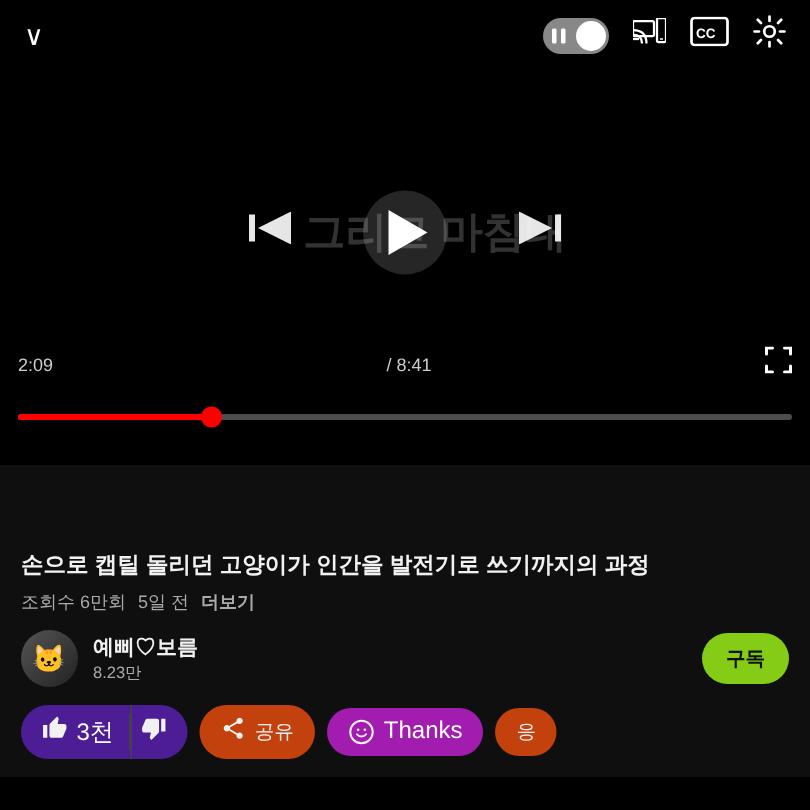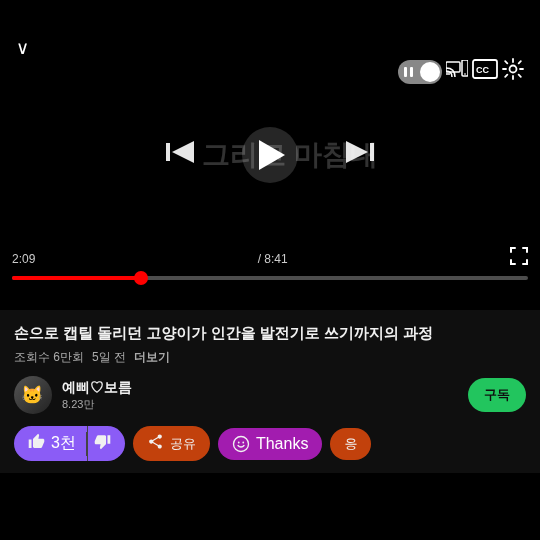--- a/index.html
+++ b/index.html
@@ -38,22 +38,21 @@
 
     .chevron-down {
       font-size: 18px;
       color: #fff;
       cursor: pointer;
     }
 
     .top-right-controls {
       display: flex;
       align-items: center;
-      gap: 4px;
-      margin-top: 48px;
+      gap: 16px;
     }
 
     
     .pause-toggle {
       background: #888;
       border-radius: 12px;
       width: 44px;
       height: 24px;
       display: flex;
       align-items: center;
@@ -145,21 +144,21 @@
       position: absolute;
       bottom: 30px;
       left: 0;
       right: 0;
       padding: 0 12px;
     }
     .time-display {
       display: flex;
       justify-content: space-between;
       align-items: center;
-      margin-bottom: 6px;
+      margin-bottom: 22px;
     }
     .time-text {
       font-size: 12px;
       color: #ccc;
     }
     .fullscreen-icon {
       font-size: 18px;
       color: #fff;
       cursor: pointer;
     }
@@ -190,20 +189,21 @@
       background: #0f0f0f;
       padding: 12px 14px 8px;
     }
 
     .video-title-main {
       font-size: 15px;
       font-weight: 600;
       color: #f1f1f1;
       line-height: 1.4;
       margin-bottom: 6px;
+      margin-top: 44px;
     }
 
     .video-meta {
       font-size: 12px;
       color: #aaa;
       display: flex;
       gap: 8px;
       align-items: center;
       margin-bottom: 10px;
     }
@@ -247,21 +247,21 @@
     .channel-info .channel-name {
       font-size: 14px;
       font-weight: 600;
       color: #f1f1f1;
     }
     .channel-info .subscriber-count {
       font-size: 11px;
       color: #aaa;
     }
     .subscribe-btn {
-      background: #22c55e;
+      background: #84cc16;
       color: #0f0f0f;
       border: none;
       border-radius: 20px;
       padding: 8px 16px;
       font-size: 13px;
       font-weight: 600;
       cursor: pointer;
     }
 
     
@@ -289,21 +289,21 @@
       color: #f1f1f1;
     }
     .action-pill .pill-text {
       font-size: 13px;
       color: #f1f1f1;
       font-weight: 500;
     }
 
     
     .like-dislike-pill {
-      background: #8b5cf6;
+      background: #4c1d95;
       border-radius: 20px;
       display: flex;
       align-items: center;
       overflow: hidden;
       flex-shrink: 0;
     }
     .like-section {
       padding: 7px 10px 7px 14px;
       display: flex;
       align-items: center;

